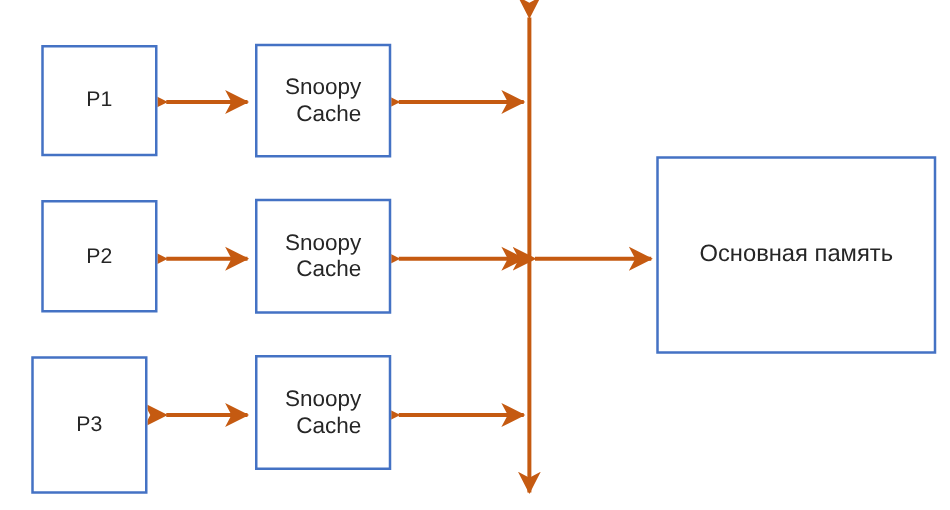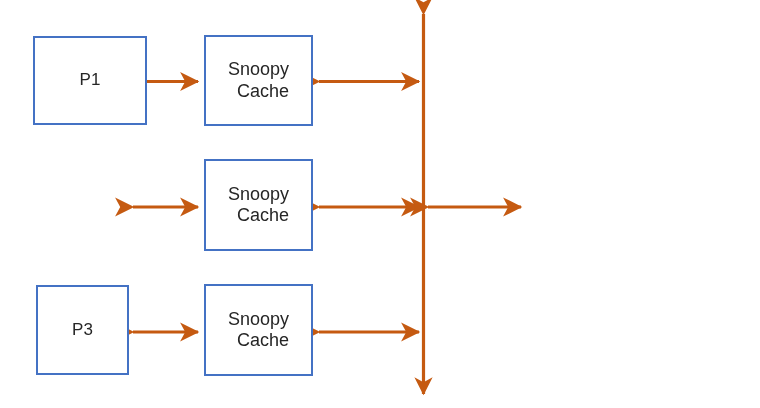--- a/index.html
+++ b/index.html
@@ -89,34 +89,40 @@
     </g>
 
     <g>
       <line x1="133" y1="332" x2="198" y2="332" stroke="#C55A11" stroke-width="3.2" marker-start="url(#ah-l)" marker-end="url(#ah-r)"></line>
     </g>
     <g>
       <line x1="319" y1="332" x2="419" y2="332" stroke="#C55A11" stroke-width="3.2" marker-start="url(#ah-l)" marker-end="url(#ah-r)"></line>
     </g>
   </svg>
 
-  <div class="node proc" style="left:33px; top:36px; width:114px; height:89px;">
+  <div class="node proc" style="left:33px; top:36px; width:93px; height:89px;">
     <span>P1</span>
   </div>
-  <div class="node proc" style="left:36px; top:285px; width:93px; height:90px;">
+  <div class="node proc" style="left:33px; top:160px; width:93px; height:90px;">
+    <span>P2</span>
+  </div>
+  <div class="node proc" style="left:25px; top:285px; width:93px; height:110px;">
     <span>P3</span>
   </div>
 
   <div class="node cache" style="left:204px; top:35px; width:109px; height:91px;">
     <span>Snoopy
 Cache</span>
   </div>
   <div class="node cache" style="left:204px; top:159px; width:109px; height:92px;">
     <span>Snoopy
 Cache</span>
   </div>
   <div class="node cache" style="left:204px; top:284px; width:109px; height:92px;">
     <span>Snoopy
 Cache</span>
   </div>
 
+  <div class="node memory" style="left:525px; top:125px; width:224px; height:158px;">
+    <span>Основная память</span>
+  </div>
 
 </div>
 
 </body></html>

